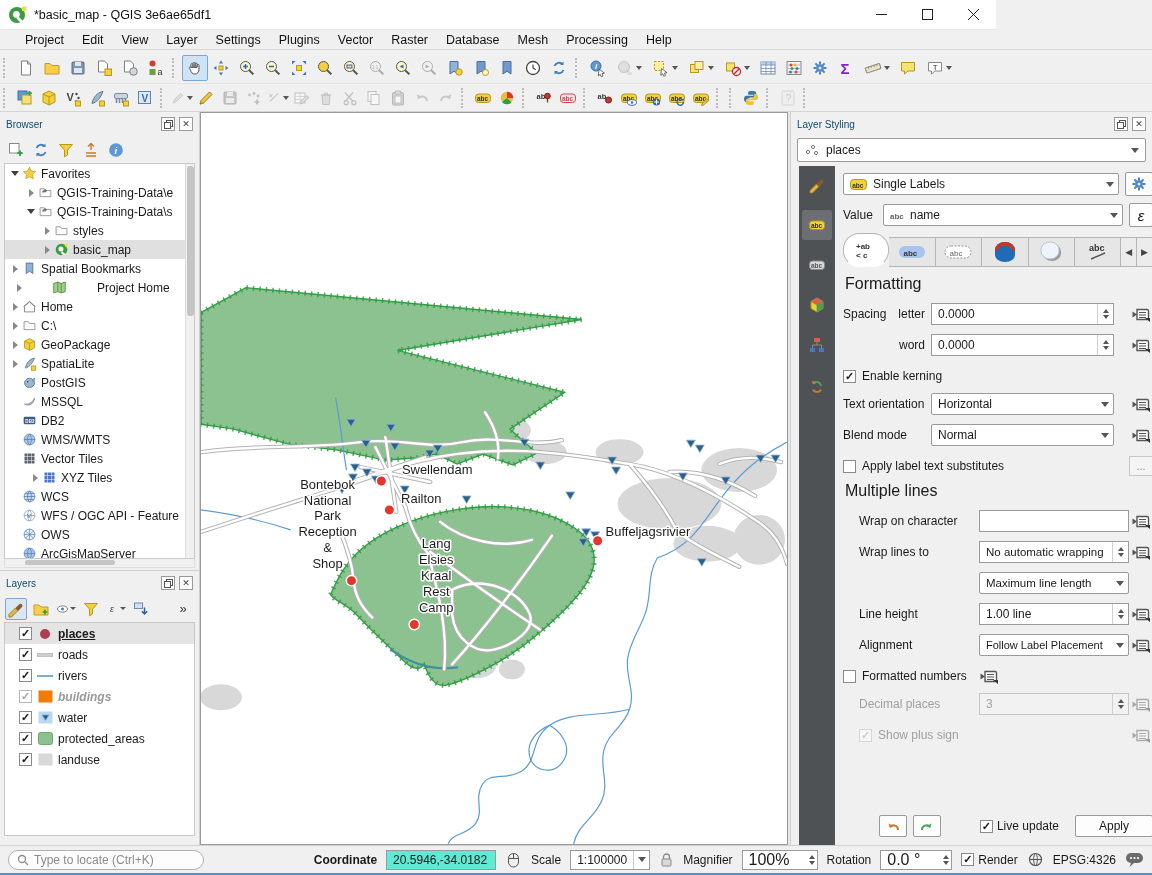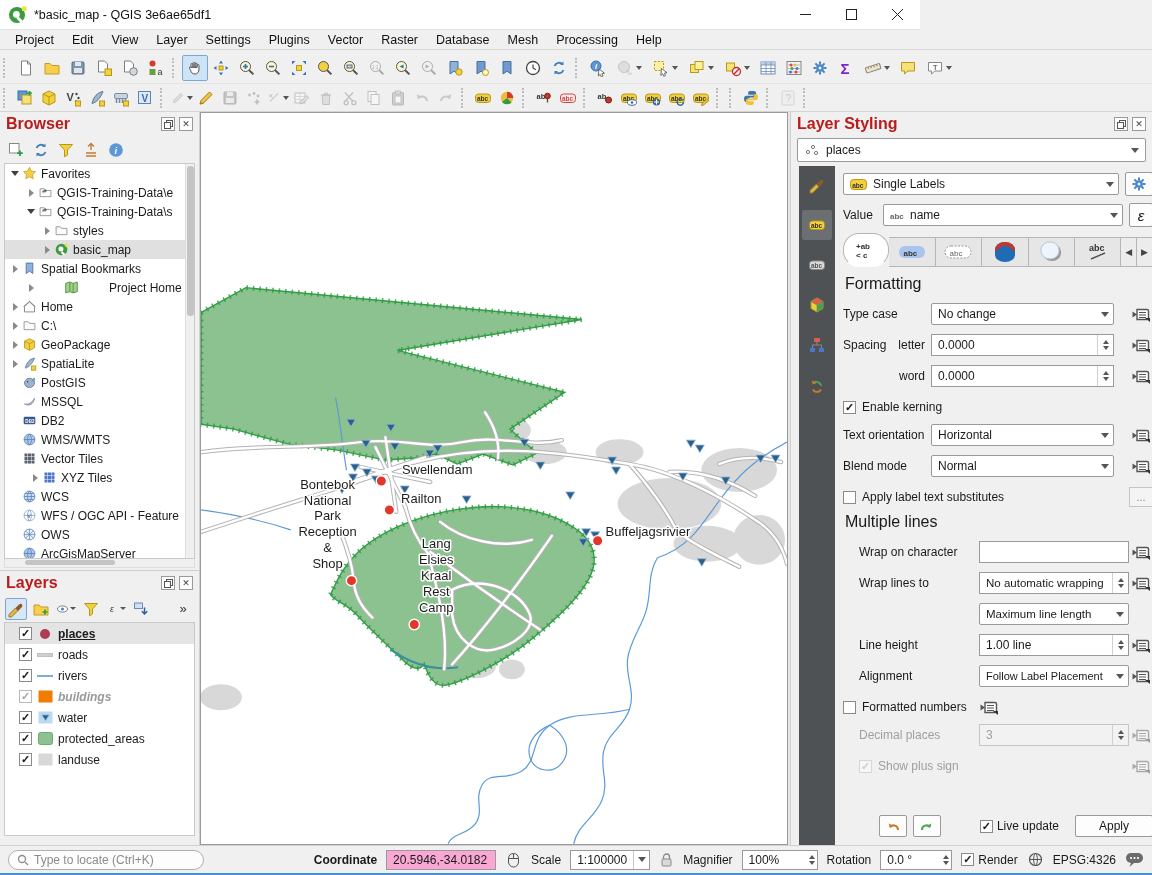--- a/index.html
+++ b/index.html
@@ -1,48 +1,48 @@
 <!DOCTYPE html>
 <html><head>
 <meta charset="utf-8">
 <style>
   * { margin:0; padding:0; box-sizing:border-box; }
   html,body { width:1152px; height:875px; overflow:hidden; }
   body { font-family:"Liberation Sans",sans-serif; font-size:12px; color:#1a1a1a; background:#f0f0f0; position:relative; }
   svg text { font-family:"Liberation Sans",sans-serif; }
 
   
-  #titlebar { position:absolute; left:0; top:0; width:920px; height:30px; background:#fff; display:flex; align-items:center; border-bottom:1px solid #e3e3e3;}
+  #titlebar { position:absolute; left:0; top:0; width:996px; height:30px; background:#fff; display:flex; align-items:center; border-bottom:1px solid #e3e3e3;}
   #titlebar .appicon { width:20px; height:20px; margin:0 6px 0 8px; }
   #title-text { font-size:12.5px; color:#111; }
   .winbtns { margin-left:auto; display:flex; height:100%; }
   .winbtn { width:46px; height:100%; display:flex; align-items:center; justify-content:center; color:#222; font-size:12px; }
   .winbtn svg { display:block; }
 
-  #menubar { position:absolute; left:0; top:30px; width:1152px; height:20px; background:#f0f0f0; display:flex; align-items:center; padding-left:6px; border-bottom:1px solid #d9d9d9;}
+  #menubar { position:absolute; left:0; top:30px; width:1152px; height:20px; background:#f0f0f0; display:flex; align-items:center; padding-left:16px; border-bottom:1px solid #d9d9d9;}
   .menu-item { padding:2px 9px; font-size:12.5px; color:#111; }
 
   
   .toolbar { position:absolute; left:0; width:1152px; background:#f0f0f0; display:flex; align-items:center; }
   #toolbar1 { top:52px; height:32px; border-bottom:1px solid #e4e4e4;}
   #toolbar2 { top:84px; height:28px; border-bottom:1px solid #d4d4d4;}
   .tb-btn { width:26px; height:26px; display:flex; align-items:center; justify-content:center; border:1px solid transparent; border-radius:2px; position:relative; flex:none;}
   #toolbar2 .tb-btn { width:24px; height:24px; }
   .tb-btn.active { background:#cfe3f7; border-color:#7aa7d4; }
   .tb-btn.disabled svg { filter:grayscale(1); opacity:.45; }
   .tb-btn .dd { width:0; height:0; border-left:3.5px solid transparent; border-right:3.5px solid transparent; border-top:4px solid #555; margin-left:2px; }
   .tb-btn.hasdd { width:36px; }
   .tbsep { width:7px; height:20px; margin:0 3px; border-left:2px dotted #bdbdbd; flex:none;}
 
   
   .dock { position:absolute; background:#f0f0f0; }
   #browser-panel { left:0; top:112px; width:200px; height:458px; border-right:1px solid #cfcfcf;}
   #layers-panel  { left:0; top:570px; width:200px; height:275px; border-right:1px solid #cfcfcf; border-top:1px solid #cfcfcf;}
   .dock-header { height:24px; display:flex; align-items:center; padding:0 6px; }
-  .dock-title { font-size:16px; color:#b91c1c;font-weight:bold; }
+  .dock-title { font-size:10px; color:#0c4a6e; }
   .dock-hbtns { margin-left:auto; display:flex; gap:4px; }
   .dock-hbtn { width:14px; height:14px; border:1px solid #9a9a9a; background:#fdfdfd; display:flex; align-items:center; justify-content:center; font-size:9px; color:#444; }
   .panel-toolbar { height:27px; display:flex; align-items:center; gap:3px; padding:0 5px; }
   .ptb-btn { width:22px; height:22px; display:flex; align-items:center; justify-content:center; border:1px solid transparent; border-radius:2px;}
   .ptb-btn.pressed { background:#d9e7f5; border-color:#7aa7d4; }
   .tree { background:#fff; border:1px solid #c9c9c9; margin:0 4px; overflow:hidden; position:relative;}
   #browser-tree { height:396px; }
   #layers-list { height:214px; }
   .trow { height:19px; display:flex; align-items:center; white-space:nowrap; }
   .trow.selected { background:#e0e0e0; }
@@ -103,22 +103,22 @@
   .iconbtn { width:28px; height:22px; border:1px solid #9a9a9a; background:#fdfdfd; border-radius:2px; display:flex; align-items:center; justify-content:center;}
   #apply-btn { margin-left:10px; width:78px; height:22px; border:1px solid #9a9a9a; background:#fdfdfd; border-radius:2px; font-size:12px; display:flex; align-items:center; justify-content:center;}
   .gearbtn { width:28px; height:24px; margin-left:6px; border:1px solid #9a9a9a; background:#fdfdfd; border-radius:2px; display:flex; align-items:center; justify-content:center; flex:none;}
   .epsbtn { width:24px; height:24px; margin-left:6px; border:1px solid #9a9a9a; background:#fdfdfd; border-radius:2px; font-size:15px; font-style:italic; display:flex; align-items:center; justify-content:center; flex:none;}
   .dots3 { width:24px; height:20px; margin-left:auto; border:1px solid #c6c6c6; background:#f4f4f4; color:#888; font-size:11px; text-align:center; line-height:18px;}
 
   
   #statusbar { position:absolute; left:0; top:845px; width:1152px; height:30px; background:#f0f0f0; border-top:1px solid #d0d0d0; border-bottom:2px solid #4a90d9; display:flex; align-items:center; padding:0 8px; gap:9px;}
   #locate-box { width:196px; height:20px; border:1px solid #b0b0b0; border-radius:10px; background:#fdfdfd; display:flex; align-items:center; padding:0 8px; gap:5px; color:#8b8b8b;}
   .sb-label { font-size:12px; }
-  .sb-field { height:20px; background:#f9a8d4; border:1px solid #9a9a9a; display:flex; align-items:center; padding:0 6px; font-size:12px;}
-  .sb-spin { height:20px; background:#fff; border:1px solid #9a9a9a; display:flex; align-items:center; padding:0 2px 0 6px; font-size:12px;}
+  .sb-field { height:20px; background:#5eead4; border:1px solid #9a9a9a; display:flex; align-items:center; padding:0 6px; font-size:12px;}
+  .sb-spin { height:20px; background:#fff; border:1px solid #9a9a9a; display:flex; align-items:center; padding:0 2px 0 6px; font-size:16px;}
   .sb-combo { height:20px; background:#fff; border:1px solid #9a9a9a; display:flex; align-items:center; font-size:12px;}
   .sb-combo .txt { padding:0 6px; }
   .sb-combo .dd { width:16px; height:100%; border-left:1px solid #c9c9c9; display:flex; align-items:center; justify-content:center;}
   .sb-check { display:flex; align-items:center; gap:4px; }
   #splitter-right { position:absolute; left:788px; top:112px; width:2px; height:733px; background:#e6e6e6; }
 </style>
 </head>
 <body>
 
 <div id="titlebar">
@@ -711,21 +711,21 @@
         <span class="exp">
           <span class="c"></span>
         </span>
         <span class="ticon">
           <svg width="15" height="15" viewBox="0 0 18 18">
             <path d="M5 2.5h8V15l-4-2.8L5 15z" fill="#8fb1dc" stroke="#4a6f9e"></path>
           </svg>
         </span>
         <span class="tlabel">Spatial Bookmarks</span>
       </div>
-      <div class="trow" style="padding-left: 20px; gap: 26px;">
+      <div class="trow" style="padding-left: 8px; gap: 26px;">
         <span class="exp">
           <span class="c"></span>
         </span>
         <span class="ticon">
           <svg width="15" height="15" viewBox="0 0 18 18">
             <path d="M2 4l5-1.5 4 1.5 5-1.5V14l-5 1.5L7 14l-5 1.5z" fill="#9fd18a" stroke="#4e8a3e"></path>
             <path d="M7 2.5V14M11 4v11.5" stroke="#4e8a3e"></path>
           </svg>
         </span>
         <span class="tlabel">Project Home</span>
@@ -1289,35 +1289,20 @@
               <text x="4" y="10" font-size="9" font-weight="bold" fill="#333">abc</text>
               <path d="M6 18L20 12" stroke="#555" stroke-width="1.4"></path>
             </svg>
           </span>
         <span class="stab-scroll">◀</span>
         <span class="stab-scroll">▶</span>
       </div>
 
       <div class="sec">Formatting</div>
 
-      <div class="srow">
-        <span class="slabel">Type case</span>
-        <div class="combo w183">
-            <span>No change</span>
-            <span class="arrow"></span>
-          </div>
-        <span class="ddov">
-            <svg width="20" height="17" viewBox="0 0 20 17">
-              <path d="M6 3.5h10a1.5 1.5 0 011.5 1.5v7a1.5 1.5 0 01-1.5 1.5H6z" fill="#fdfdfd" stroke="#555" stroke-width="1.4"></path>
-              <path d="M8 6.5h7M8 9h7M8 11.5h7" stroke="#555" stroke-width="1.2"></path>
-              <path d="M6 8.5L1.5 5.5v6z" fill="#555"></path>
-              <path d="M14 13l5 0-0 4z" fill="#333" transform="translate(0 -1)"></path>
-            </svg>
-          </span>
-      </div>
 
       <div class="srow">
         <span class="slabel" style="width:48px;">Spacing</span>
         <span class="sublabel">letter</span>
         <div class="spin w183">
             <span>0.0000</span>
             <span class="arrows">
               <span class="up"></span>
               <span class="dn"></span>
             </span>

